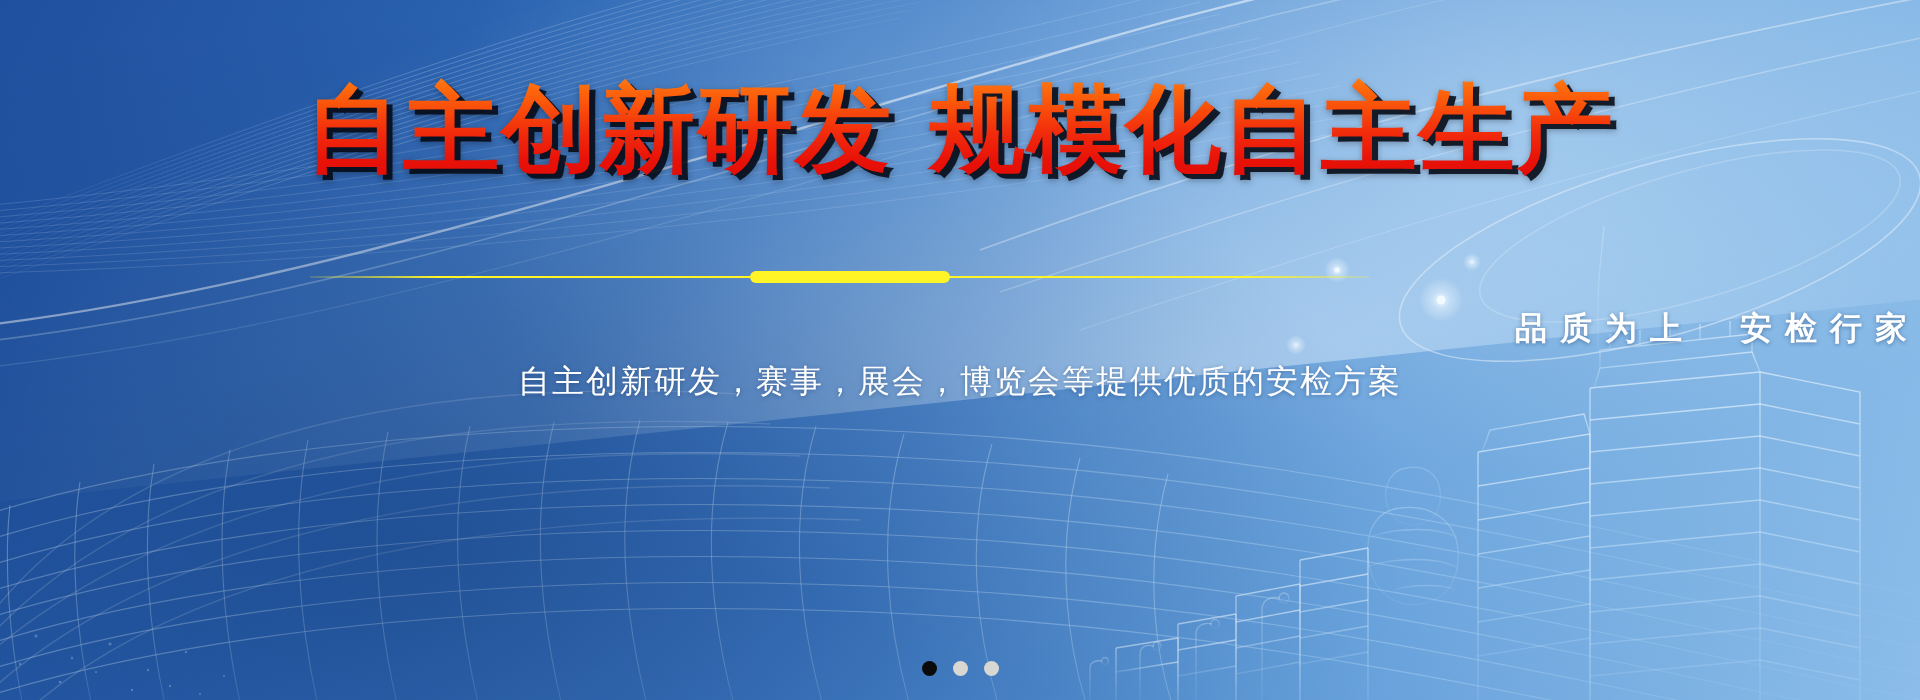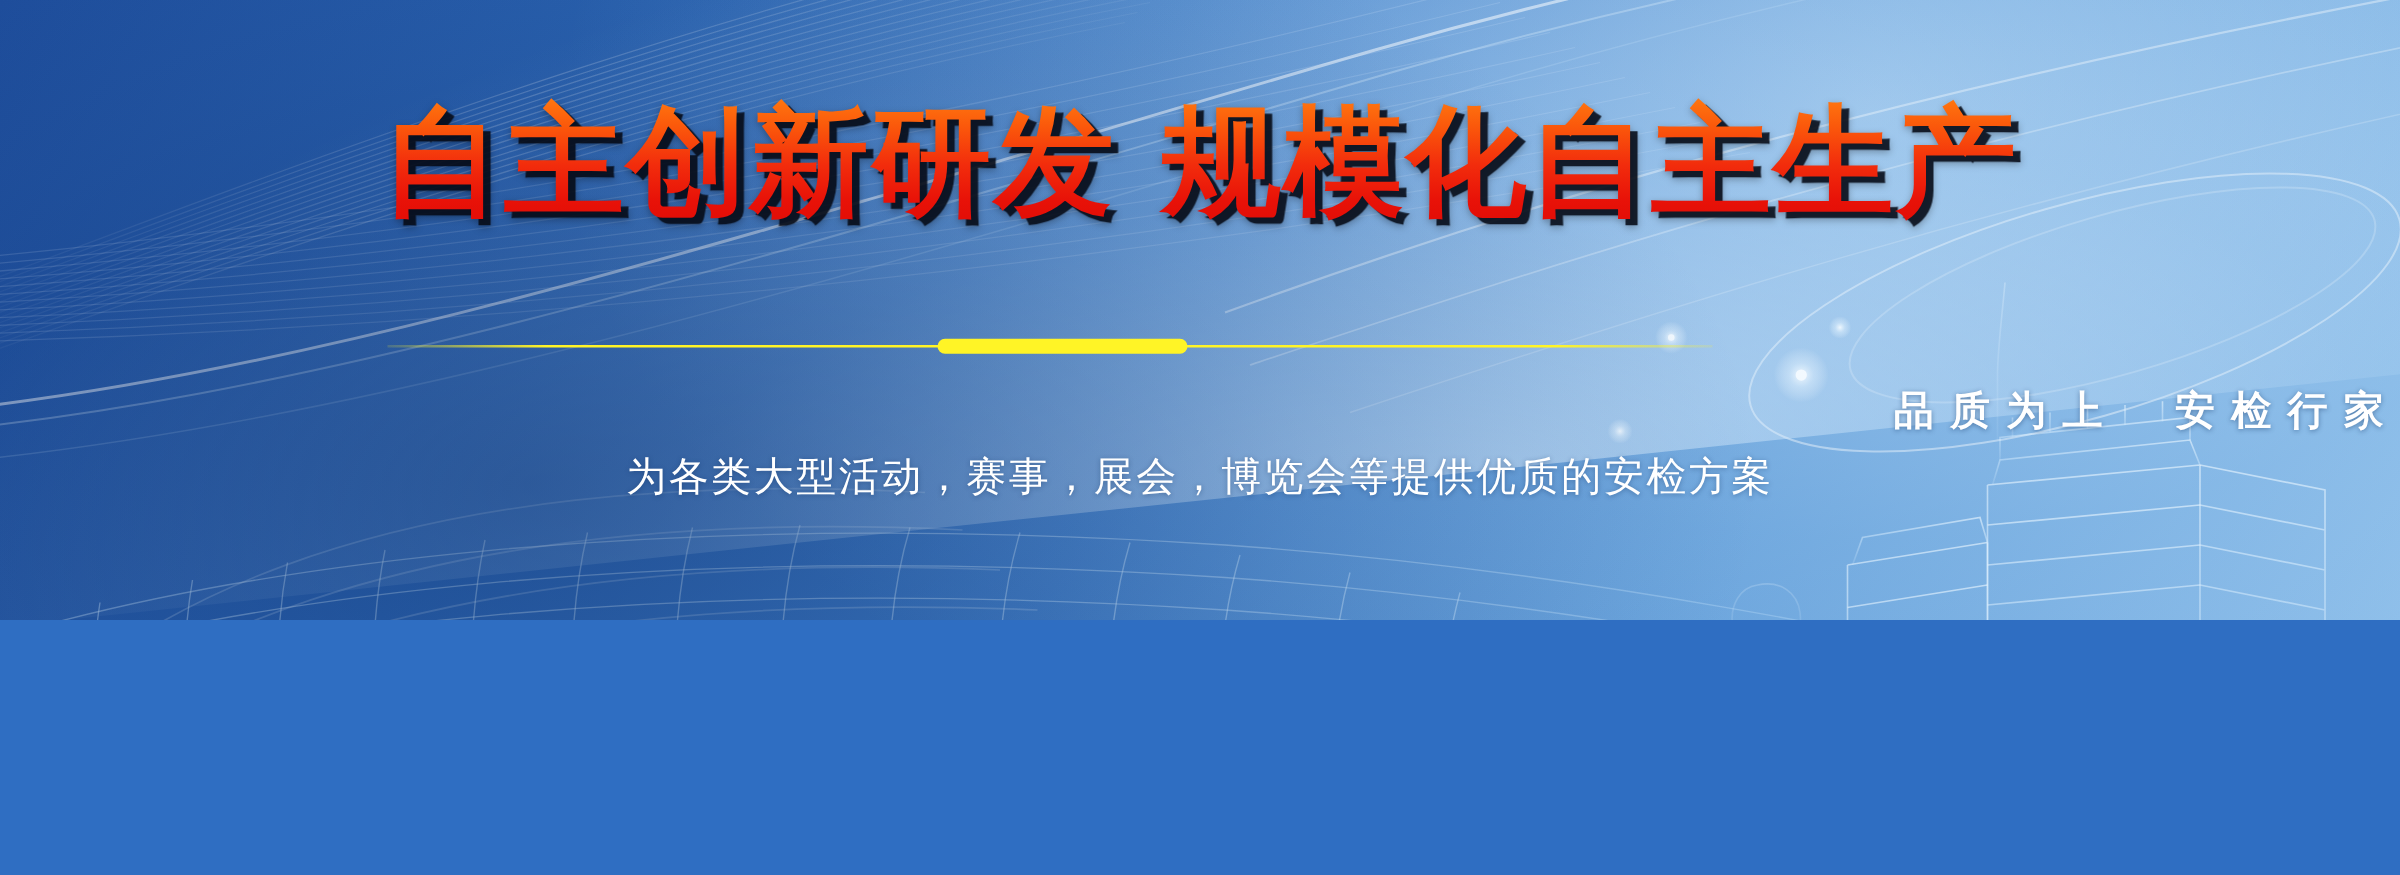--- a/index.html
+++ b/index.html
@@ -6,21 +6,21 @@
   html, body {
     width:1920px; height:700px;
     overflow:hidden;
     background:#2f6ec2;
     font-family:"Liberation Sans", sans-serif;
   }
 
   .banner {
     position:relative;
     width:1920px;
-    height:496px;
+    height:700px;
     overflow:hidden;
     
     background:
       radial-gradient(ellipse 1500px 900px at 78% 18%, rgba(200,228,250,0.55) 0%, rgba(160,205,240,0.25) 38%, rgba(90,150,215,0.0) 70%),
       linear-gradient(118deg, #1f4f9e 0%, #2c66b4 26%, #3f7cc6 50%, #5f9bd8 72%, #8cbde9 100%);
   }
 
   
   .bg-layer { position:absolute; inset:0; pointer-events:none; }
 
@@ -341,21 +341,21 @@
       <div class="title">自主创新研发 规模化自主生产</div>
     </div>
 
     <div class="divider">
       <div class="hair"></div>
       <div class="bar"></div>
     </div>
 
     <div class="slogan">品质为上　安检行家</div>
 
-    <div class="subtitle">为各类大型活动，赛事，展会，博览会等提供优质的安检方案</div>
+    <div class="subtitle">自主创新研发，赛事，展会，博览会等提供优质的安检方案</div>
 
     <div class="dots">
       <span class="dot active"></span>
       <span class="dot"></span>
       <span class="dot"></span>
     </div>
 
   </div>
 </div>
 

